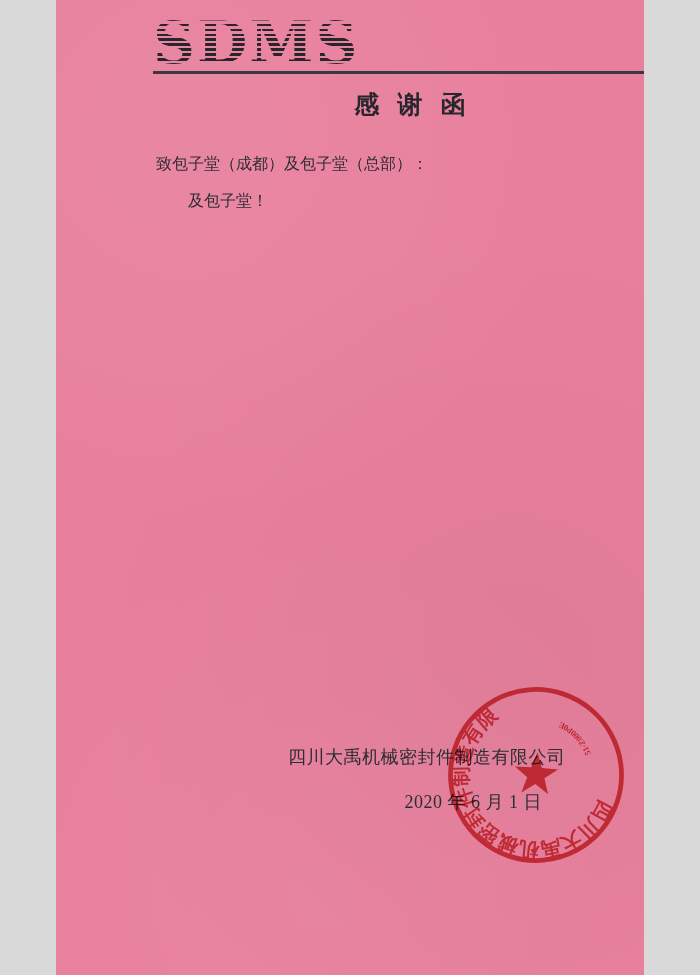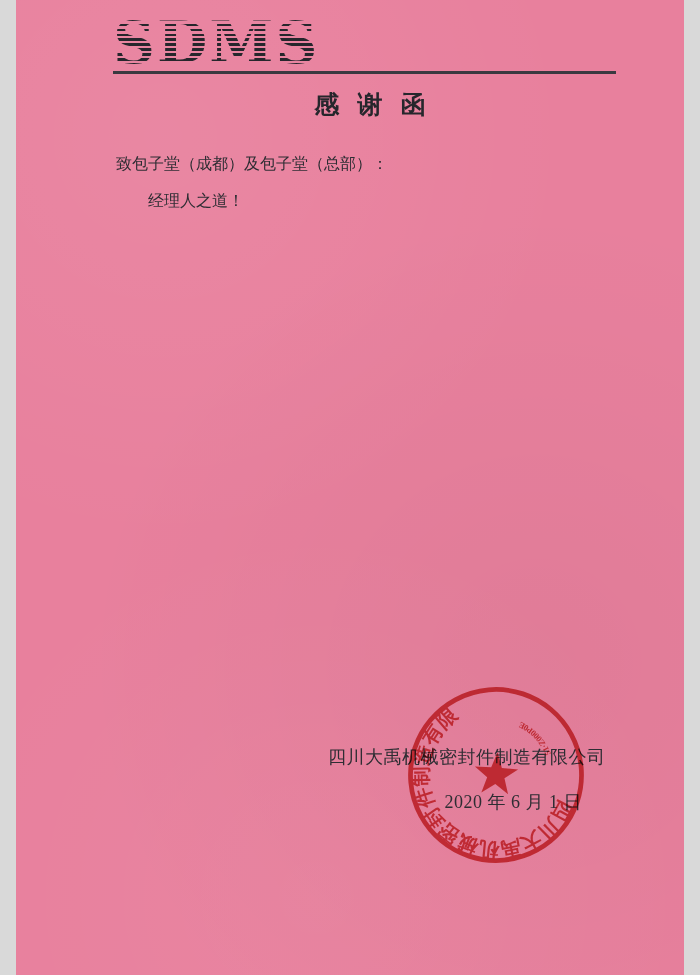--- a/index.html
+++ b/index.html
@@ -2,21 +2,21 @@
 <html><head>
 <meta charset="utf-8">
 <style>
   html, body {
     margin: 0;
     padding: 0;
     background: #d9d9d9;
   }
   .page {
     position: relative;
-    width: 668px;
+    width: 588px;
     height: 975px;
     margin: 0 auto;
     overflow: hidden;
     background:
       radial-gradient(circle at 22% 14%, rgba(255,255,255,0.06), transparent 42%),
       radial-gradient(circle at 78% 68%, rgba(0,0,0,0.035), transparent 55%),
       radial-gradient(circle at 45% 92%, rgba(255,255,255,0.04), transparent 40%),
       #e8809d;
     font-family: "Liberation Serif", "DejaVu Serif", serif;
     color: #2e2d33;
@@ -121,21 +121,21 @@
 <div class="page">
 
   <div class="logo">SDMS</div>
 
   <div class="logo-rule"></div>
 
   <div class="title">感 谢 函</div>
 
   <div class="body-text">
     <p class="salutation">致包子堂（成都）及包子堂（总部）：</p>
-    <p>经理人之道！</p>
+    <p>及包子堂！</p>
   </div>
 
   <div class="signature">
     <div class="company">四川大禹机械密封件制造有限公司</div>
     <div class="date">2020 年 6 月 1 日</div>
   </div>
 
   <svg class="seal" viewBox="0 0 200 200" xmlns="http://www.w3.org/2000/svg">
     <g transform="rotate(-140 100 100)" fill="#d23c3c" stroke="none">
       <circle cx="100" cy="100" r="90" fill="none" stroke="#d23c3c" stroke-width="5"></circle>

